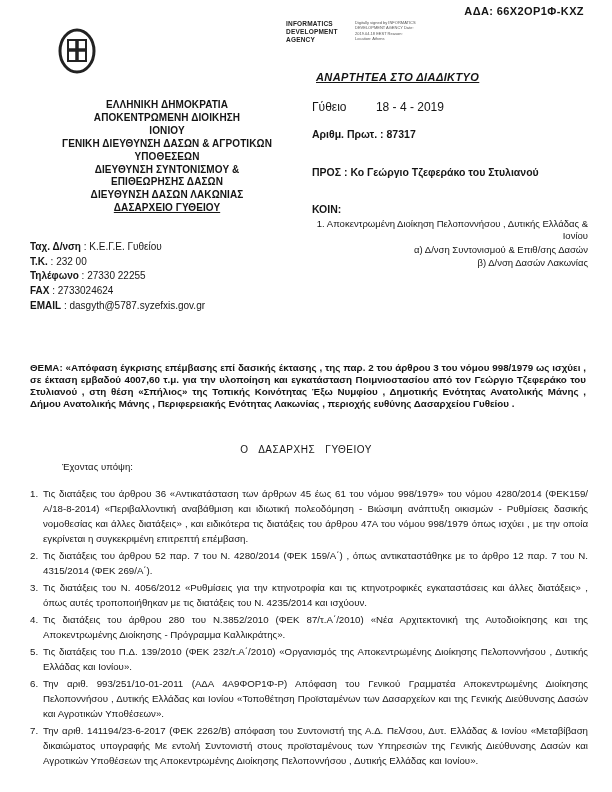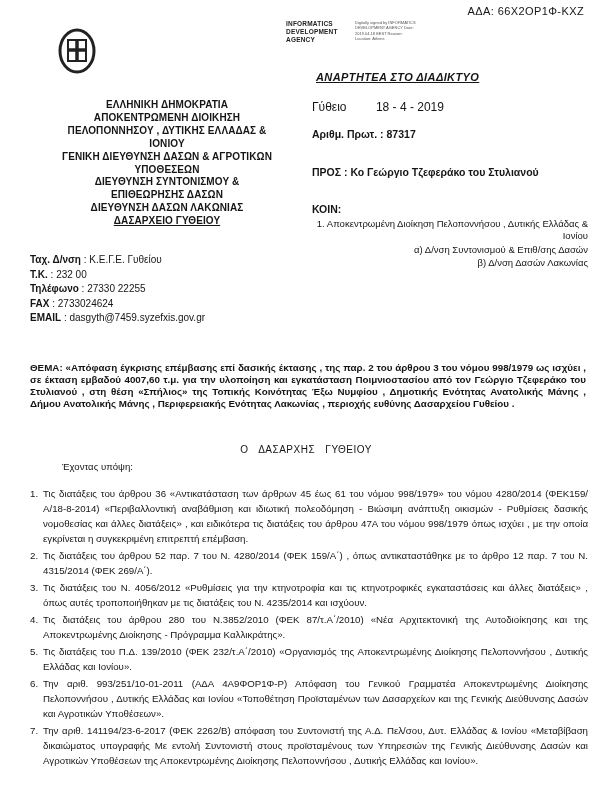--- a/index.html
+++ b/index.html
@@ -12,21 +12,21 @@
     font-family: "Liberation Sans", sans-serif;
     color: #151515;
     overflow: hidden;
   }
 
   .ada {
     position: absolute;
     top: 5px; right: 28px; left: 0;
     text-align: right;
     font-size: 11px;
-    font-weight: 400;
+    font-weight: 700;
     letter-spacing: .4px;
   }
 
   .emblem { position: absolute; left: 54px; top: 26px; width: 46px; height: 50px; }
 
   .stamp { position: absolute; left: 286px; top: 20px; display: flex; gap: 5px; }
   .stamp-agency {
     width: 64px;
     font-size: 6.5px;
     font-weight: 700;
@@ -133,35 +133,34 @@
   <div class="stamp">
     <div class="stamp-agency">INFORMATICS DEVELOPMENT AGENCY</div>
     <div class="stamp-details">Digitally signed by INFORMATICS DEVELOPMENT AGENCY Date: 2019.04.18 EEST Reason: Location: Athens</div>
   </div>
 
   <div class="posted">ΑΝΑΡΤΗΤΕΑ ΣΤΟ ΔΙΑΔΙΚΤΥΟ</div>
 
   <div class="sender">
     <div class="sender-line">ΕΛΛΗΝΙΚΗ ΔΗΜΟΚΡΑΤΙΑ</div>
     <div class="sender-line">ΑΠΟΚΕΝΤΡΩΜΕΝΗ ΔΙΟΙΚΗΣΗ</div>
-    <div class="sender-line">ΠΕΛΟΠΟΝΝΗΣΟΥ , ΔΥΤΙΚΗΣ  ΕΛΛΑΔΑΣ &amp;</div>
     <div class="sender-line">ΙΟΝΙΟΥ</div>
     <div class="sender-line">ΓΕΝΙΚΗ ΔΙΕΥΘΥΝΣΗ ΔΑΣΩΝ  &amp;  ΑΓΡΟΤΙΚΩΝ</div>
     <div class="sender-line">ΥΠΟΘΕΣΕΩΝ</div>
     <div class="sender-line">ΔΙΕΥΘΥΝΣΗ ΣΥΝΤΟΝΙΣΜΟΥ &amp;</div>
     <div class="sender-line">ΕΠΙΘΕΩΡΗΣΗΣ ΔΑΣΩΝ</div>
     <div class="sender-line">ΔΙΕΥΘΥΝΣΗ ΔΑΣΩΝ ΛΑΚΩΝΙΑΣ</div>
     <div class="sender-line underline">ΔΑΣΑΡΧΕΙΟ ΓΥΘΕΙΟΥ</div>
 
     <div class="contact">
       <div class="contact-row"><span class="lbl">Ταχ. Δ/νση</span> <span>: Κ.Ε.Γ.Ε. Γυθείου</span></div>
       <div class="contact-row"><span class="lbl">Τ.Κ.</span> <span>: 232 00</span></div>
       <div class="contact-row"><span class="lbl">Τηλέφωνο</span> <span>: 27330 22255</span></div>
       <div class="contact-row"><span class="lbl">FAX</span> <span>: 2733024624</span></div>
-      <div class="contact-row"><span class="lbl">EMAIL</span> <span>: dasgyth@7459.syzefxis.gov.gr</span></div>
+      <div class="contact-row"><span class="lbl">EMAIL</span> <span>: dasgyth@5787.syzefxis.gov.gr</span></div>
     </div>
   </div>
 
   <div class="right-col">
     <div class="date-line">
       <span class="place">Γύθειο</span>
       <span>18 - 4 - 2019</span>
     </div>
     <div class="prot">
       <span>Αριθμ. Πρωτ. :</span>

